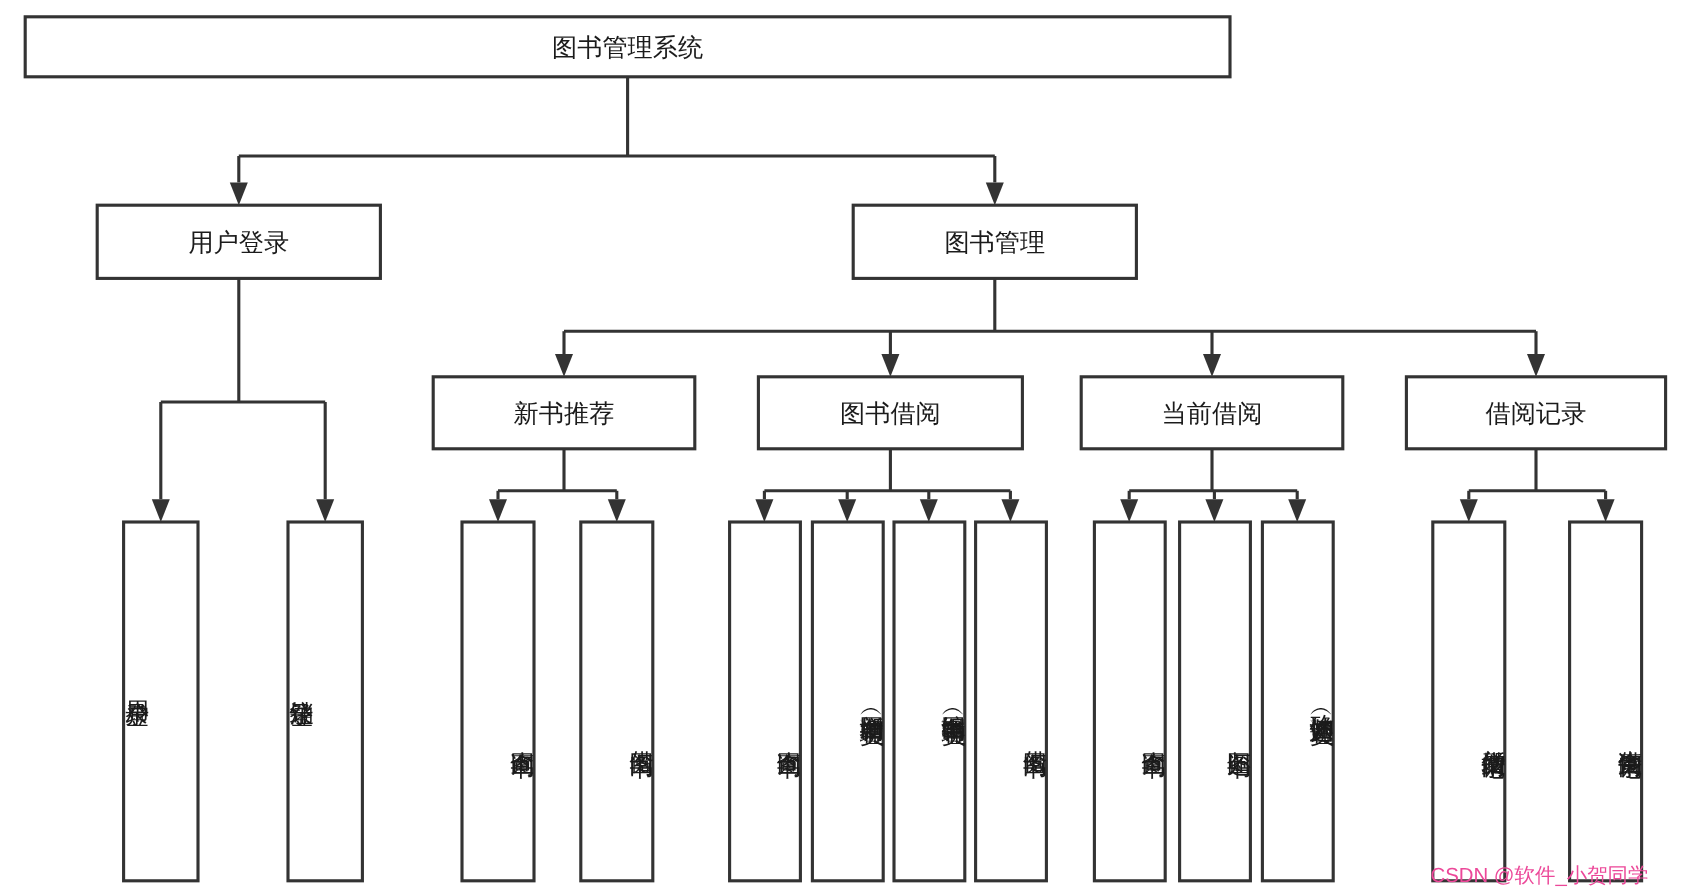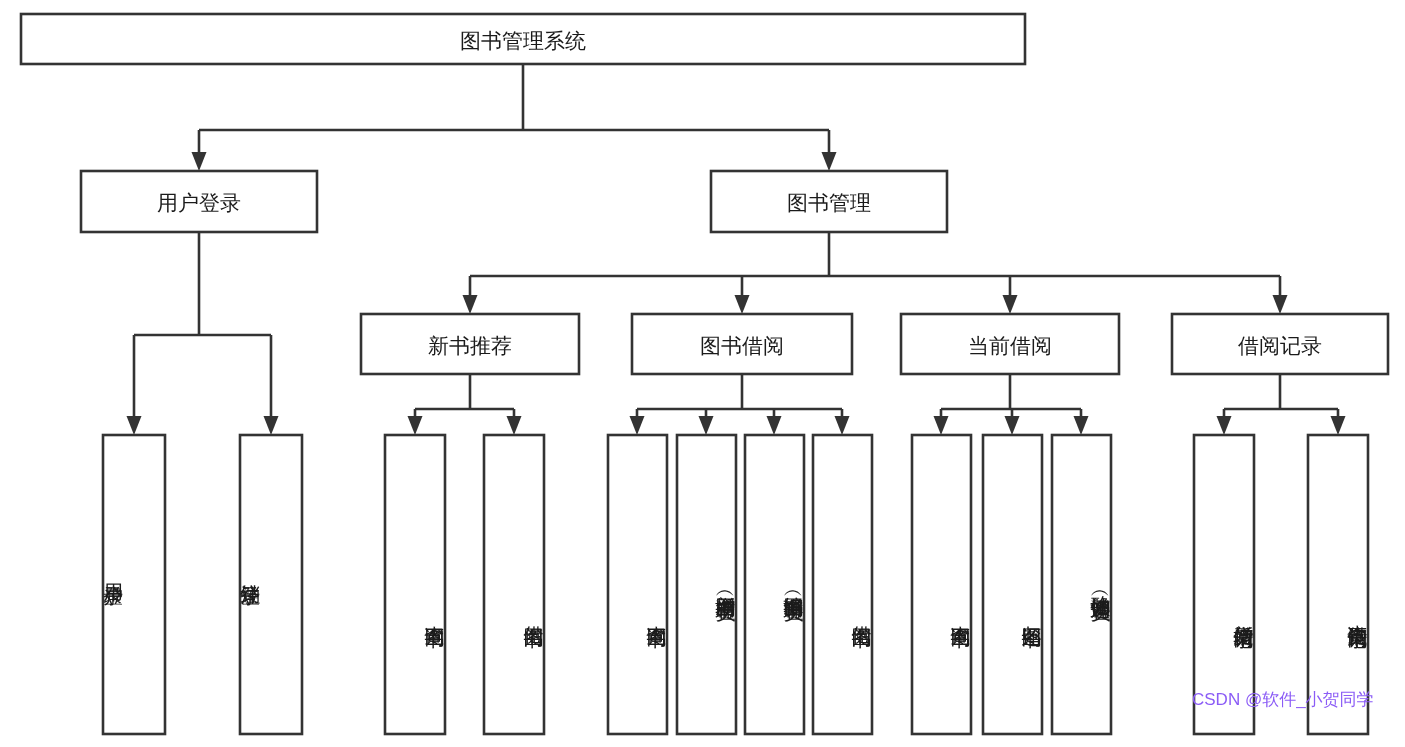--- a/index.html
+++ b/index.html
@@ -176,15 +176,15 @@
       <div class="node-label-v" style="left: 677px; width: 59px; top: 441px; height: 287px;">新增图书（管理员）</div>
       <div class="node-label-v" style="left: 745px; width: 59px; top: 441px; height: 287px;">编辑图书（管理员）</div>
       <div class="node-label-v" style="left: 813px; width: 59px; top: 497px; height: 229px;">借阅图书</div>
       <div class="node-label-v" style="left: 912px; width: 59px; top: 497px; height: 229px;">查询图书</div>
       <div class="node-label-v" style="left: 983px; width: 59px; top: 497px; height: 229px;">归还图书</div>
       <div class="node-label-v" style="left: 1052px; width: 59px; top: 441px; height: 287px;">确认归还（管理员）</div>
       <div class="node-label-v" style="left: 1194px; width: 60px; top: 497px; height: 229px;">新增借阅记录</div>
       <div class="node-label-v" style="left: 1308px; width: 60px; top: 497px; height: 229px;">查询借阅记录</div>
     </div>
 
-  <div id="watermark" style="left: 1192px; top: 688px; color: #8b5cf6;">CSDN @软件_小贺同学</div>
+  <div id="watermark" style="left: 1192px; top: 718px; color: #ec4899;">CSDN @软件_小贺同学</div>
 
 </div>
 
 </body></html>

